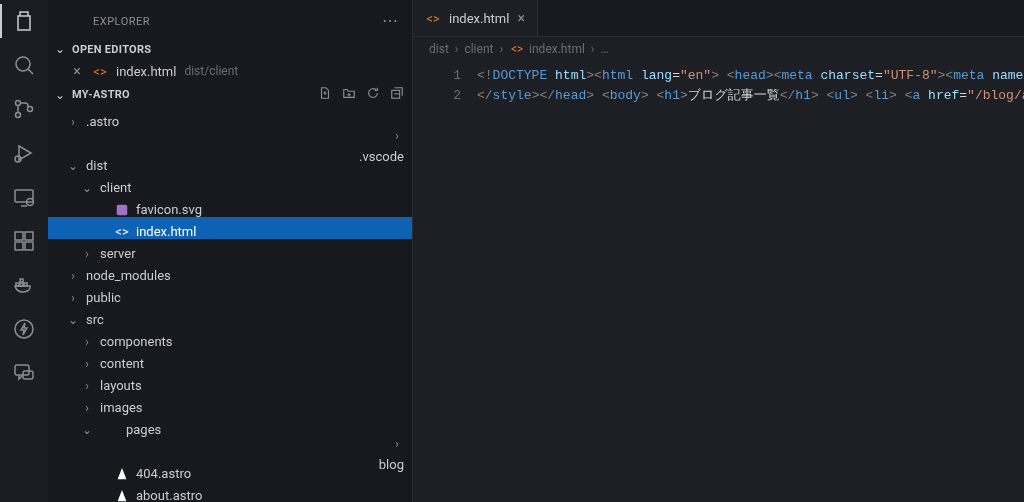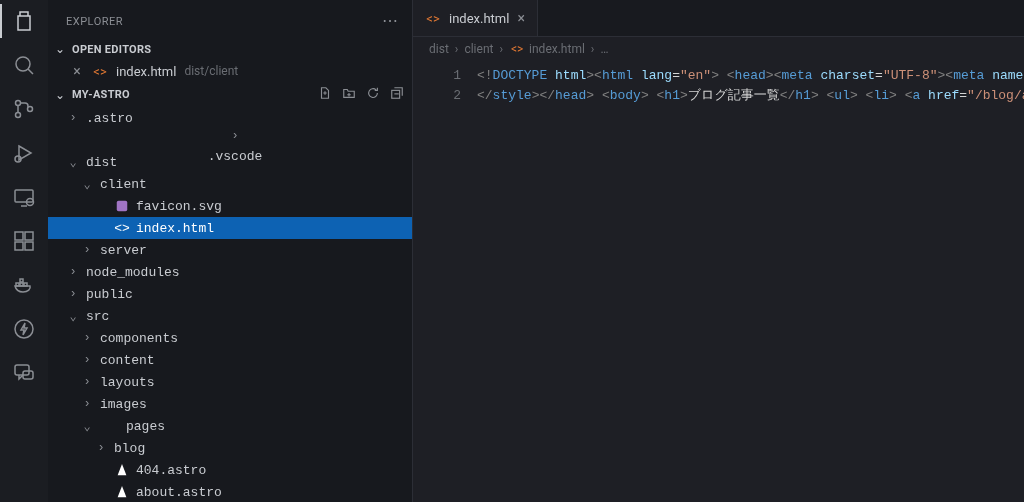--- a/index.html
+++ b/index.html
@@ -33,33 +33,33 @@
   .activitybar{width:48px;background:var(--bg-activity);display:flex;flex-direction:column;
     align-items:center;padding-top:8px;gap:18px;flex-shrink:0;}
   .activitybar .ab-item{width:26px;height:26px;display:flex;align-items:center;justify-content:center;
     color:var(--text-dim);cursor:pointer;position:relative;}
   .activitybar .ab-item.active{color:var(--text);}
   .activitybar .ab-item.active::before{content:"";position:absolute;left:-11px;top:-4px;bottom:-4px;width:2px;background:var(--text);}
   .activitybar svg{width:24px;height:24px;stroke:currentColor;fill:none;stroke-width:1.5;}
   
   .sidebar{width:364px;background:var(--bg-sidebar);display:flex;flex-direction:column;flex-shrink:0;border-right:1px solid var(--border);}
   .sidebar-header{display:flex;align-items:center;justify-content:space-between;padding:8px 14px 4px 18px;height:26px;}
-  .sidebar-title{font-size:11px;letter-spacing:0.5px;color:var(--text-dim);text-transform:uppercase;}
+  .sidebar-title{font-size:11px;letter-spacing:0.5px;color:var(--text-dim);text-transform:uppercase;margin-left:27px;}
   .dots{color:var(--text-dim);font-size:16px;cursor:pointer;line-height:1;}
   .section-header{display:flex;align-items:center;gap:4px;padding:4px 8px 4px 4px;cursor:pointer;}
   .section-header .chev{width:16px;display:flex;justify-content:center;color:var(--text);}
   .section-header .label{font-size:11px;font-weight:700;letter-spacing:0.3px;}
   .section-header .sect-actions{margin-left:auto;display:flex;gap:10px;color:var(--text-dim);}
   .section-header .sect-actions span{cursor:pointer;}
   .open-editor-row{display:flex;align-items:center;gap:8px;padding:3px 8px 3px 22px;font-size:13px;position:relative;}
   .open-editor-row .close{color:var(--text-dim);font-size:14px;cursor:pointer;width:14px;text-align:center;}
   .open-editor-row .path{color:var(--text-faint);font-size:12px;}
   .tree{flex:1;overflow:auto;}
-  .row{display:flex;align-items:center;gap:6px;height:22px;padding-right:8px;cursor:pointer;
-    font-size:13px;color:var(--text);font-family:Liberation Mono, monospace;}
+  .row{display:flex;align-items:flex-end;gap:6px;height:22px;padding-right:8px;cursor:pointer;
+    font-size:13px;color:var(--text);}
   .row.selected{background:var(--bg-selected);color:#fff;}
   .row.selected .icon, .row.selected .ficon{color:#fff;}
   .chev{width:14px;color:var(--text-dim);font-size:12px;display:inline-flex;justify-content:center;}
   .chev.open::before{content:"⌄";}
   .chev.closed::before{content:"›";}
   .ficon{width:16px;display:inline-flex;align-items:center;justify-content:center;}
   .ficon.html{color:#e37933;}
   .ficon.svg{color:#a074c4;}
   .ficon.astro{color:var(--astro);}
   
@@ -267,21 +267,21 @@
           <span>layouts</span>
         </div>
         <div class="row" style="padding-left: 32px;">
           <span class="chev closed"></span>
           <span>images</span>
         </div>
         <div class="row" style="padding-left: 32px; gap: 32px;">
           <span class="chev open"></span>
           <span>pages</span>
         </div>
-        <div class="row" style="padding-left: 46px;">
+        <div class="row" style="padding-left: 46px; flex-direction: column;">
           <span class="chev closed"></span>
           <span>blog</span>
         </div>
         <div class="row" style="padding-left: 46px;">
           <span class="chev" style="visibility:hidden"></span>
           <span class="ficon astro">
             <svg width="14" height="14" viewBox="0 0 16 16">
               <path d="M8 1l5 13H3z" fill="white"></path>
             </svg>
           </span>

